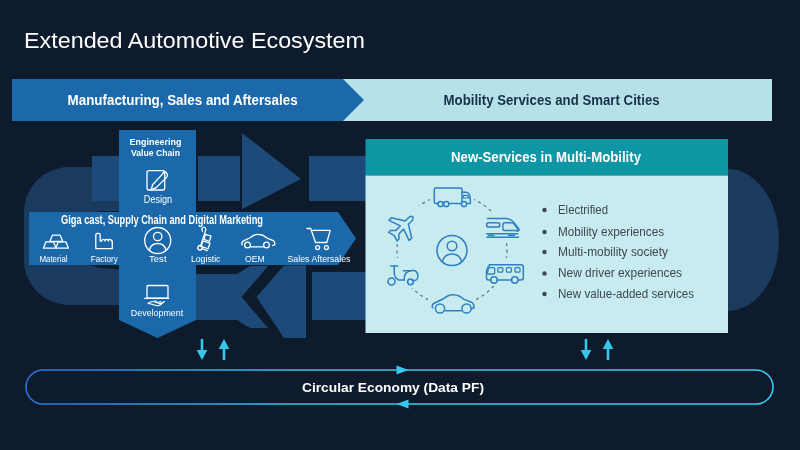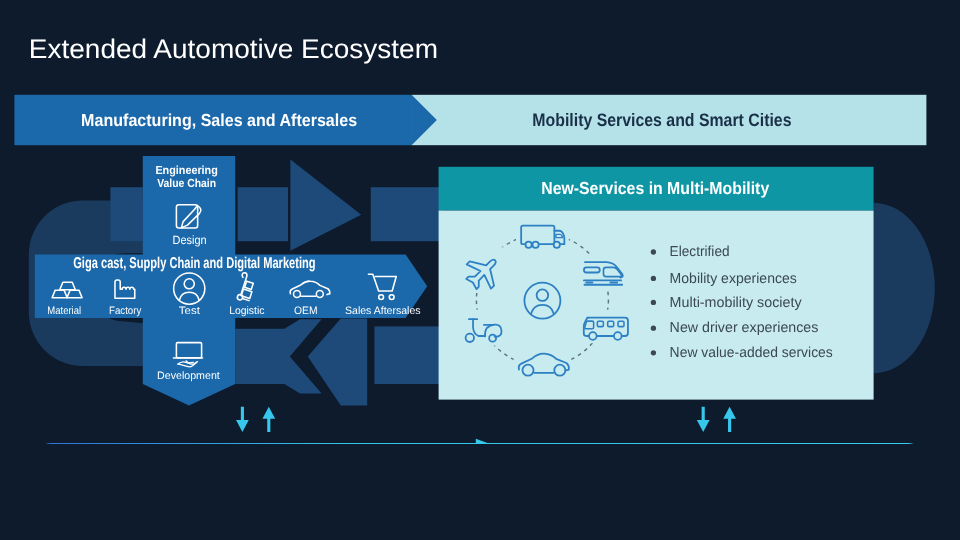--- a/index.html
+++ b/index.html
@@ -1,16 +1,16 @@
 <!DOCTYPE html>
 <html><head>
 <meta charset="utf-8">
 <style>
   html,body{margin:0;padding:0;background:#0d1b2c;}
-  #stage{position:relative;width:800px;height:370px;overflow:hidden;background:#fde047;
+  #stage{position:relative;width:800px;height:450px;overflow:hidden;background:#fde047;
          font-family:"Liberation Sans",sans-serif;}
   svg{position:absolute;left:0;top:0;}
 </style>
 </head>
 <body>
 <div id="stage">
 <svg width="800" height="450" viewBox="0 0 800 450">
   <defs>
     <linearGradient id="pillg" x1="0" y1="0" x2="1" y2="0">
       <stop offset="0" stop-color="#2e6fd8"></stop>

